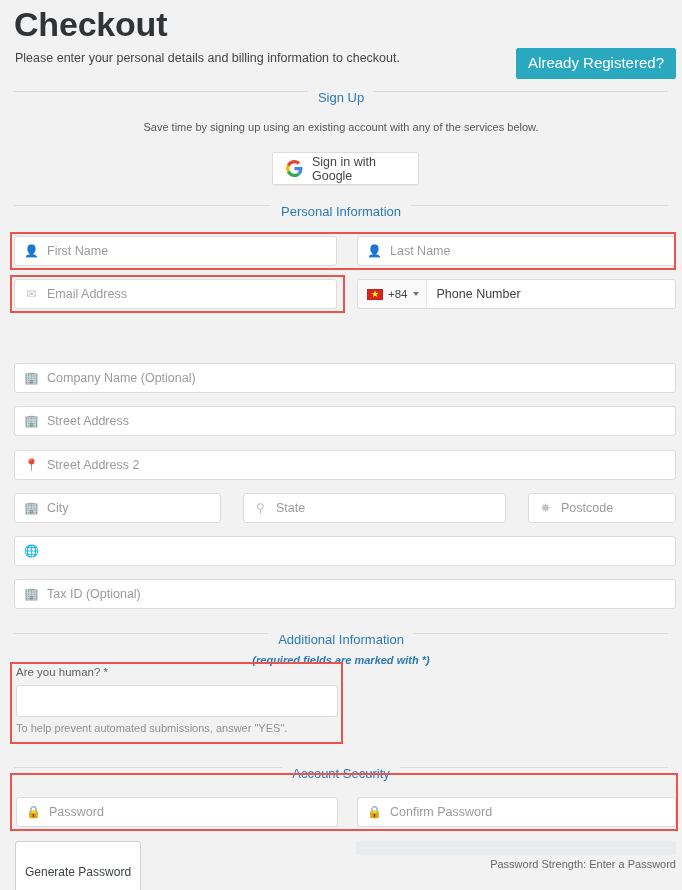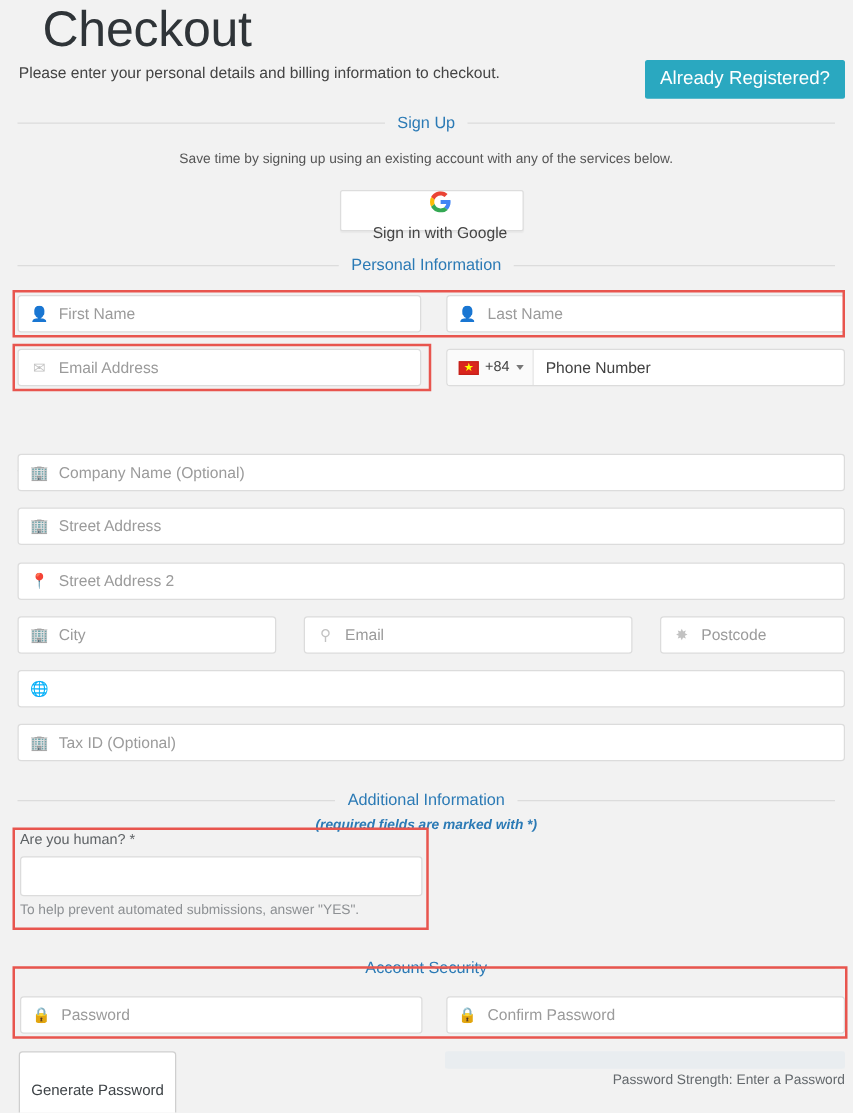--- a/index.html
+++ b/index.html
@@ -9,39 +9,39 @@
     background: #f2f2f2;
     font-family: "Liberation Sans", sans-serif;
     color: #333;
     overflow: hidden;
   }
   .page { position: relative; width: 682px; height: 890px; background: #f2f2f2; }
 
   
   .page-title {
     position: absolute; left: 14px; top: 2px;
-    font-size: 40px; font-weight: 400; color: #2f3438;
-    letter-spacing: -0.2px; line-height: 44px; margin-left: 20px;
+    font-size: 34px; font-weight: 700; color: #2f3438;
+    letter-spacing: -0.2px; line-height: 44px;
   }
   .page-subtitle {
     position: absolute; left: 15px; top: 50px;
     font-size: 12.5px; color: #444; line-height: 16px;
   }
   .btn-registered {
     position: absolute; right: 6px; top: 48px;
     background: #2aa8c0; color: #fff; border: none;
     padding: 8px 12px 9px 12px; font-size: 15px;
     font-family: "Liberation Sans", sans-serif;
     border-radius: 2px; cursor: pointer; line-height: 14px;
   }
 
   
   .section-head {
     position: absolute; left: 14px; width: 654px;
-    display: flex; align-items: center; gap: 10px;
+    display: flex; align-items: flex-start; gap: 10px;
     color: #2b7ab5; font-size: 13px; line-height: 14px;
   }
   .section-head .rule { flex: 1 1 auto; height: 1px; background: #dcdcdc; }
   .section-head .lbl { flex: 0 0 auto; white-space: nowrap; }
 
   .center-note {
     position: absolute; width: 682px; text-align: center;
     font-size: 11px; color: #555;
   }
   .req-note {
@@ -51,21 +51,20 @@
 
   
   .google-btn {
     position: absolute; left: 272px; top: 152px;
     width: 147px; height: 33px;
     background: #fff; border: 1px solid #ddd; border-radius: 2px;
     display: flex; align-items: center; gap: 9px;
     padding-left: 13px; cursor: pointer;
     font-size: 12.5px; color: #444;
     box-shadow: 0 1px 1px rgba(0,0,0,0.04);
-    flex-direction: column;
   }
   .g-glyph { width: 17px; height: 17px; flex: 0 0 auto; }
 
   
   .fld {
     position: absolute; height: 30px; background: #fff;
     border: 1px solid #dcdcdc; border-radius: 3px;
     display: flex; align-items: center; padding-left: 9px;
     font-size: 12.5px; color: #9b9b9b;
   }
@@ -210,21 +209,21 @@
     <span class="ico">📍</span>
     <span class="ph">Street Address 2</span>
   </div>
 
   <div class="fld" style="left:14px; top:493px; width:207px;">
     <span class="ico">🏢</span>
     <span class="ph">City</span>
   </div>
   <div class="fld" style="left:243px; top:493px; width:263px;">
     <span class="ico">⚲</span>
-    <span class="ph">Email</span>
+    <span class="ph">State</span>
   </div>
   <div class="fld" style="left:528px; top:493px; width:148px;">
     <span class="ico">✸</span>
     <span class="ph">Postcode</span>
   </div>
 
   <div class="fld filled" style="left:14px; top:536px; width:662px;">
     <span class="ico">🌐</span>
   </div>
   <div class="fld" style="left:14px; top:579px; width:662px;">

